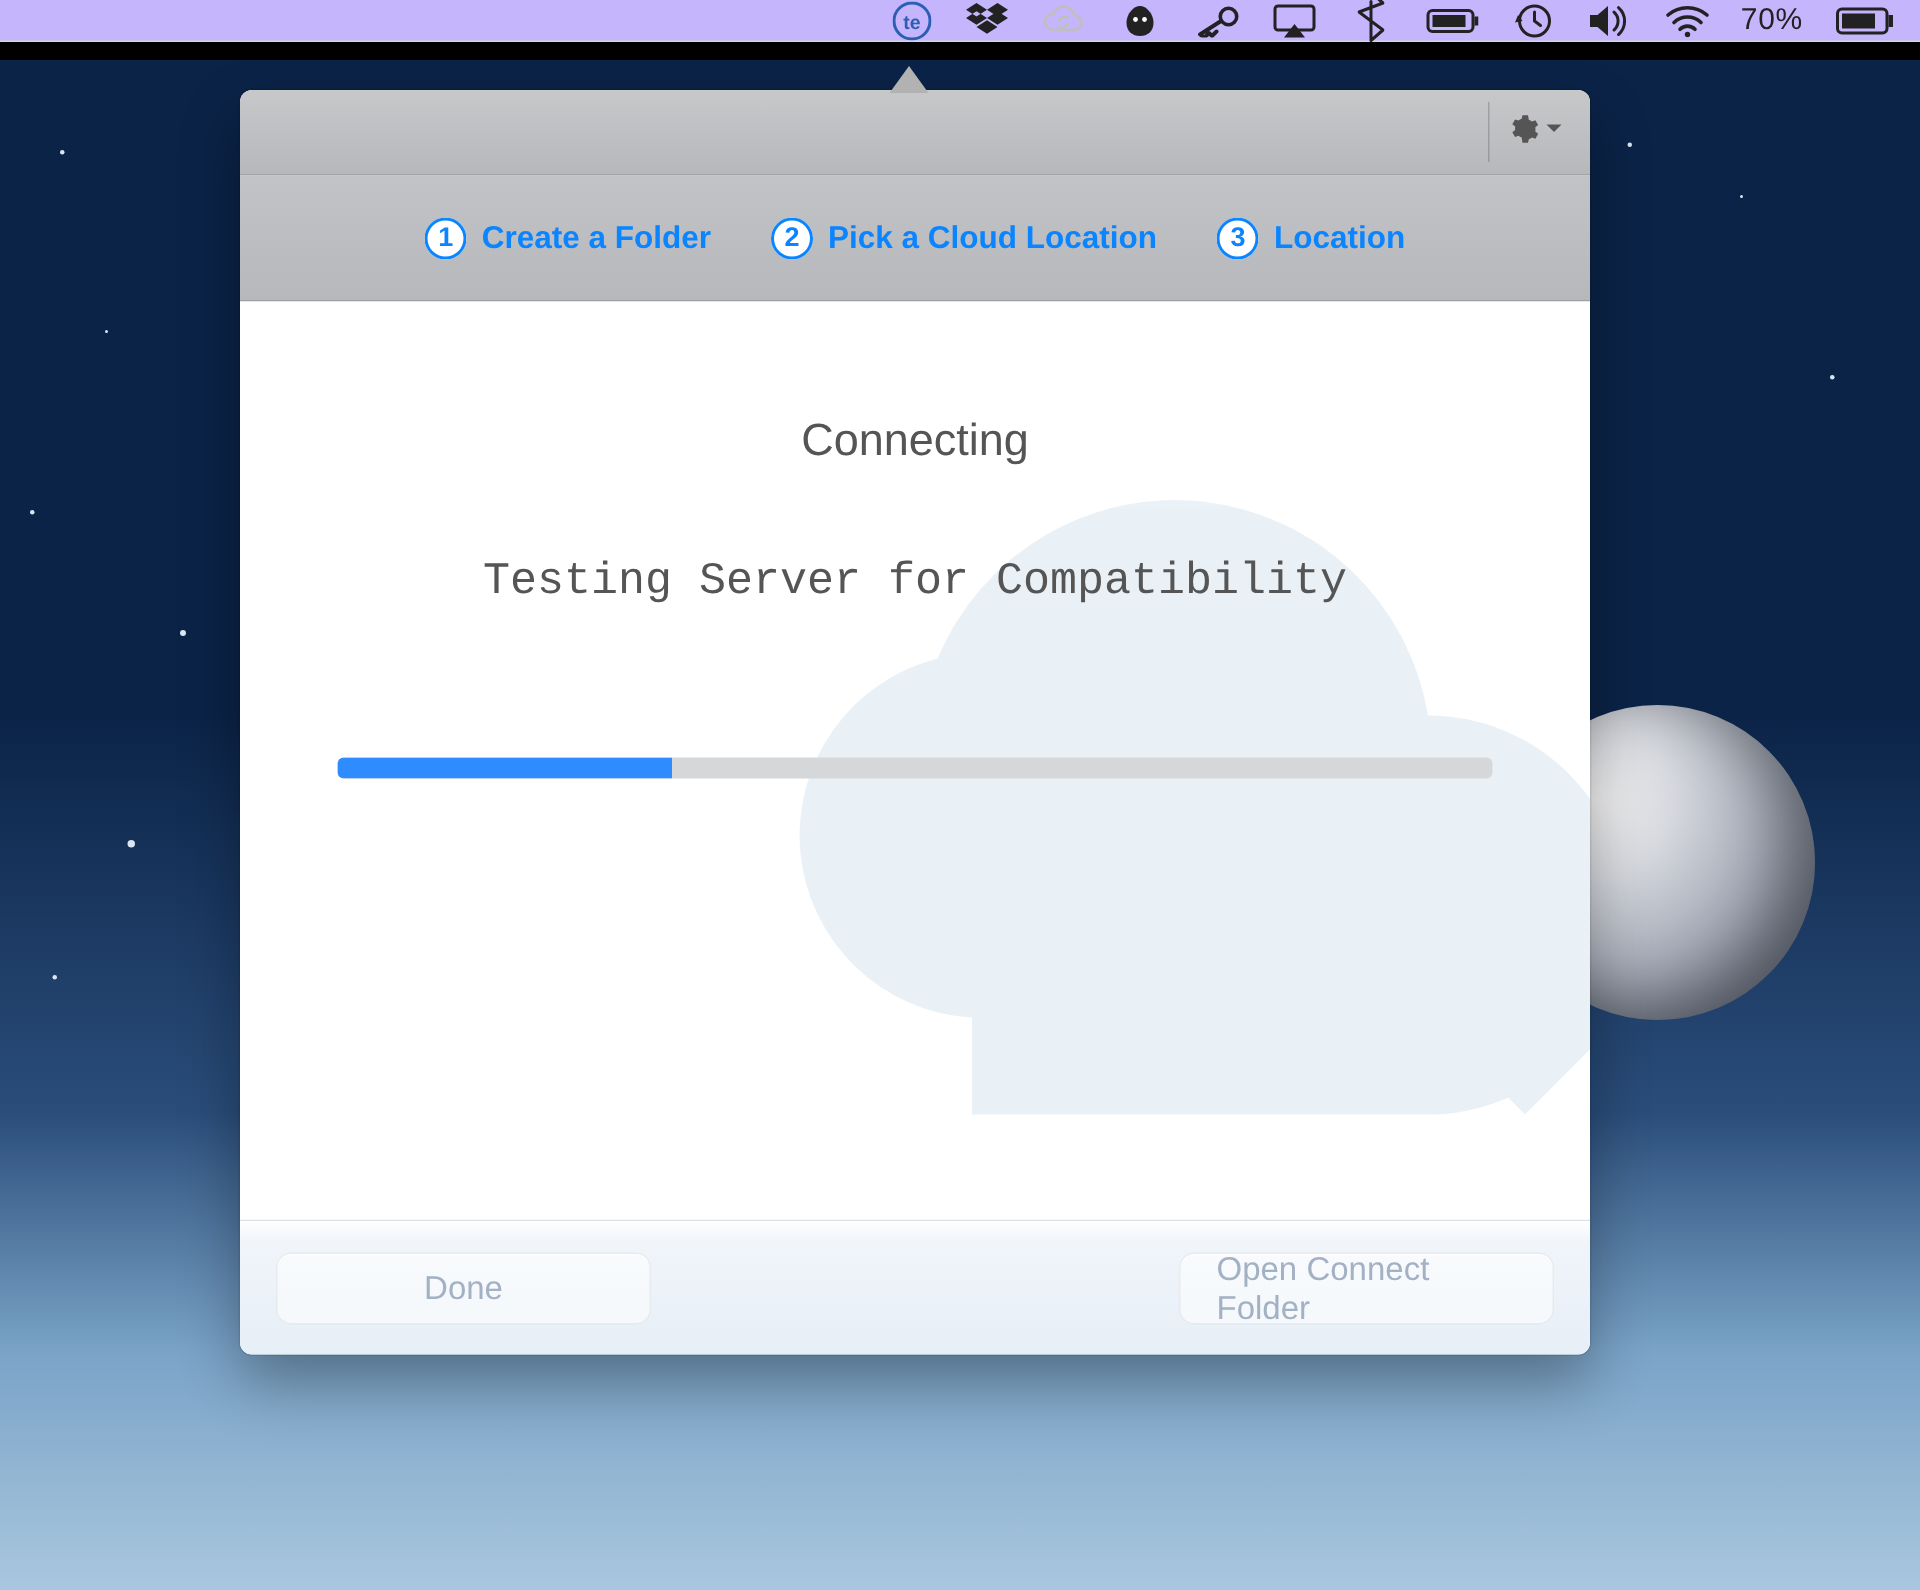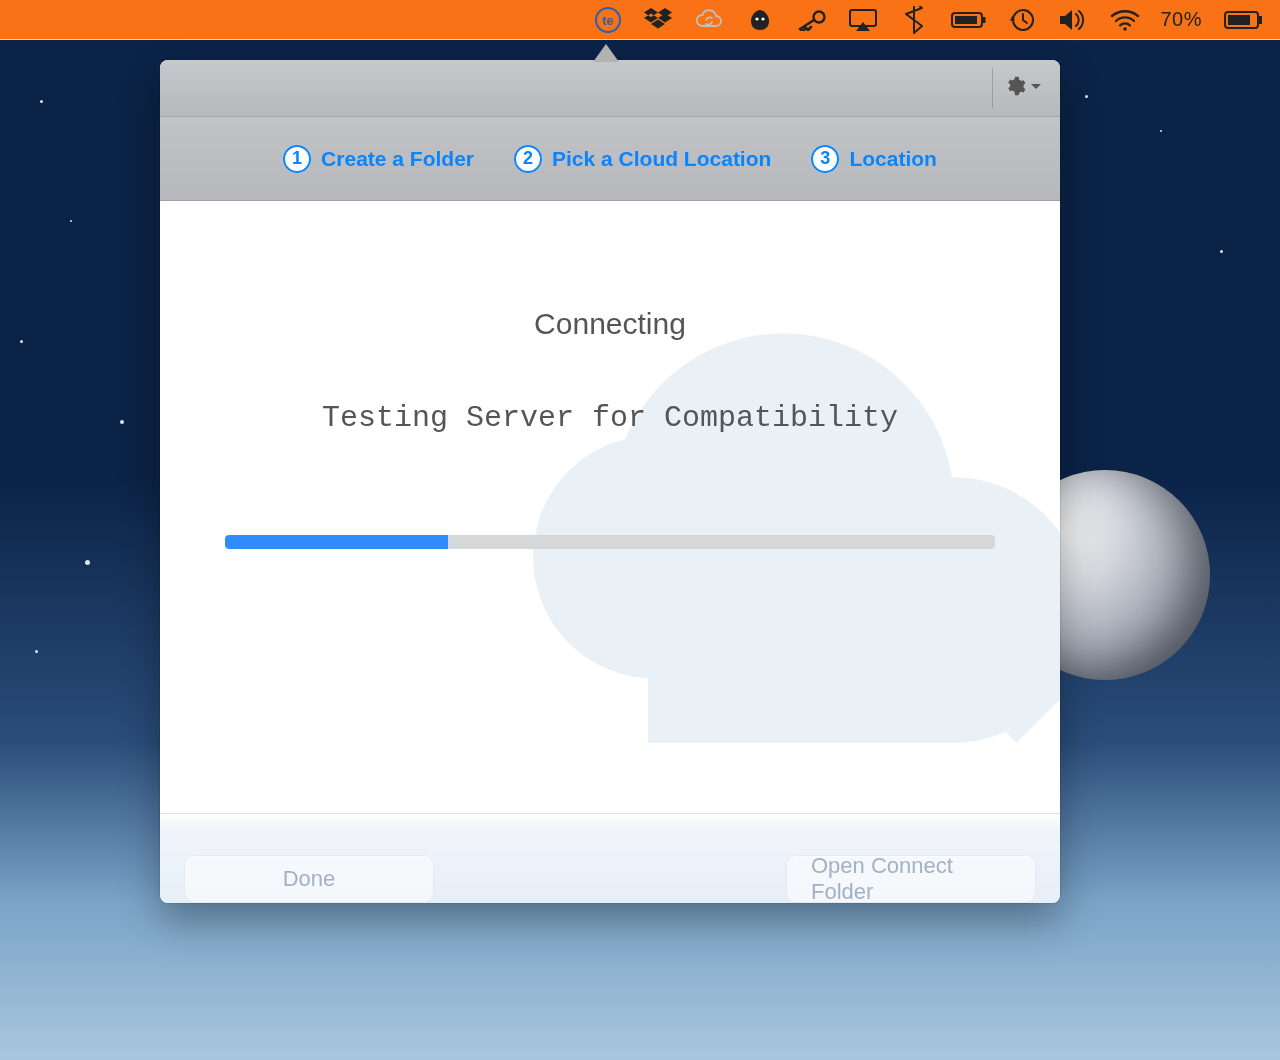--- a/index.html
+++ b/index.html
@@ -16,22 +16,22 @@
       right: 70px;
       top: 470px;
       width: 210px;
       height: 210px;
       border-radius: 50%;
       background: radial-gradient(circle at 30% 30%, #f2f2f2 0%, #d6d8de 25%, #a6acb8 55%, #5c6578 100%);
       box-shadow: inset -20px -10px 40px rgba(0,0,0,.35);
     }
     
     .menubar {
-      position: absolute; top: 0; left: 0; right: 0; height: 40px;
-      background: #f97316;
+      position: absolute; top: 0; left: 0; right: 0; height: 28px;
+      background: #c4b5fd;
       border-bottom: 1px solid #d7d7d7;
       display: flex; align-items: center; justify-content: flex-end;
       padding-right: 16px; gap: 22px;
       color: #333;
     }
     .menubar .mi { display: flex; align-items: center; justify-content: center; height: 40px; min-width: 28px; }
     .menubar svg { display: block; }
     .menubar .pct { font-size: 20px; font-weight: 500; color: #222; letter-spacing: .5px; margin-left: -2px; text-align: right; }
     
     .popover-pointer {
@@ -87,36 +87,36 @@
       position: relative; flex: 1; background: #fff; overflow: hidden;
       display: flex; flex-direction: column; align-items: center;
     }
     
     .watermark {
       position: absolute; right: -120px; top: 10px; width: 760px; height: 760px;
       opacity: .09;
     }
     .watermark svg { width: 100%; height: 100%; }
     .status-title {
-      margin-top: 106px; font-size: 30px; color: #555; font-weight: 400; z-index: 1;
+      margin-top: 76px; font-size: 30px; color: #555; font-weight: 400; z-index: 1;
     }
     .status-detail {
       margin-top: 60px; font-size: 30px; color: #555; font-weight: 400; z-index: 1; font-family: Liberation Mono, monospace;
     }
     .progress-wrap {
       margin-top: 100px; width: 770px; height: 14px;
       background: #d6d7d9; border-radius: 4px; overflow: hidden; z-index: 1;
     }
     .progress-fill {
       height: 100%; background: #2f8cff; border-radius: 4px 0 0 4px;
     }
     .footer {
       height: 90px; background: linear-gradient(180deg, #ffffff 0%, #f1f5fa 15%, #e6eef7 100%);
       border-top: 1px solid rgba(0,0,0,.06);
-      display: flex; align-items: flex-end; justify-content: space-between;
+      display: flex; align-items: center; justify-content: space-between;
       padding: 0 24px;
     }
     .btn {
       height: 48px; padding: 0 24px; border-radius: 10px;
       background: rgba(255,255,255,.55);
       border: 1px solid rgba(0,0,0,.06);
       color: #a3b1c4; font-size: 22px; font-weight: 400;
       display: flex; align-items: center; justify-content: center;
       box-shadow: inset 0 1px 0 rgba(255,255,255,.6);
     }

